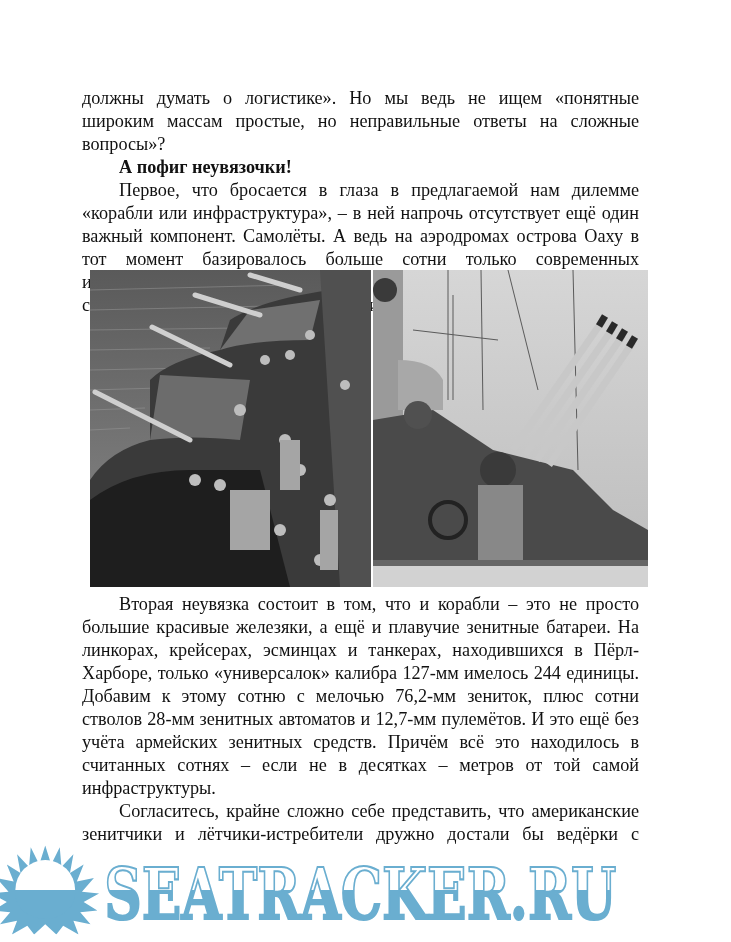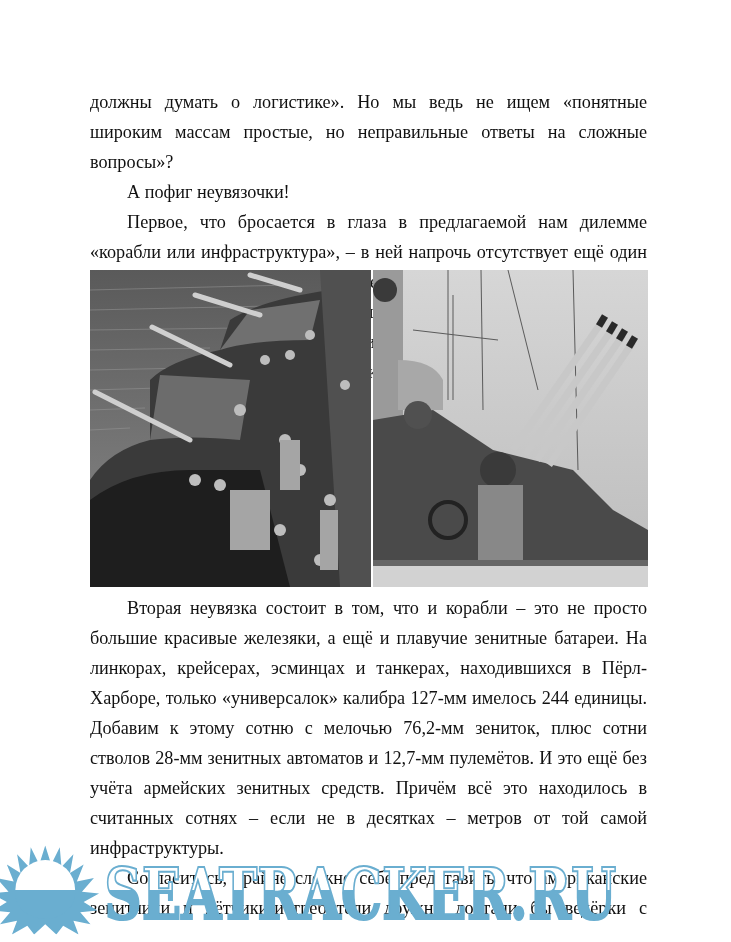--- a/index.html
+++ b/index.html
@@ -1,25 +1,25 @@
 <!DOCTYPE html>
 <html><head>
 <meta charset="utf-8">
 <style>
   html, body { margin: 0; padding: 0; background: #ffffff; }
   body { width: 731px; height: 942px; position: relative; overflow: hidden; }
   .page { position: absolute; left: 0; top: 0; width: 731px; height: 942px; background: #fff; }
   .text-block {
-    position: absolute; left: 90px; width: 557px;
-    font-family: "Liberation Serif", serif; font-size: 18.2px; line-height: 30px; color: #111;
+    position: absolute; left: 82px; width: 557px;
+    font-family: "Liberation Serif", serif; font-size: 18.2px; line-height: 23px; color: #111;
     text-align: justify;
   }
   .text-block p { margin: 0; }
   .indent { text-indent: 37px; }
-  .bold { font-weight: normal; }
+  .bold { font-weight: bold; }
   .justify-last { text-align-last: justify; }
   #block-top { top: 87px; }
   #block-bottom { top: 593px; }
   .photo {
     position: absolute; top: 270px; height: 317px; background: #777; overflow: hidden;
   }
   #photo-left { left: 90px; width: 281px; }
   #photo-right { left: 373px; width: 275px; }
   .photo svg { display: block; width: 100%; height: 100%; }
   .watermark { position: absolute; left: 0; top: 838px; width: 624px; height: 104px; pointer-events: none; }

